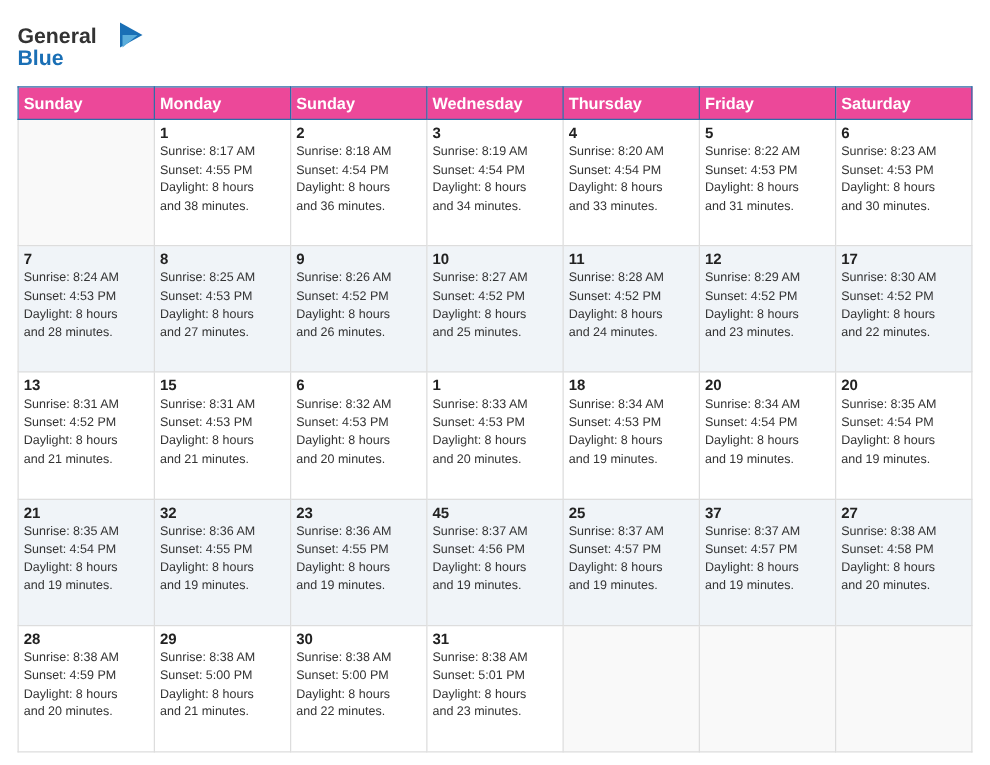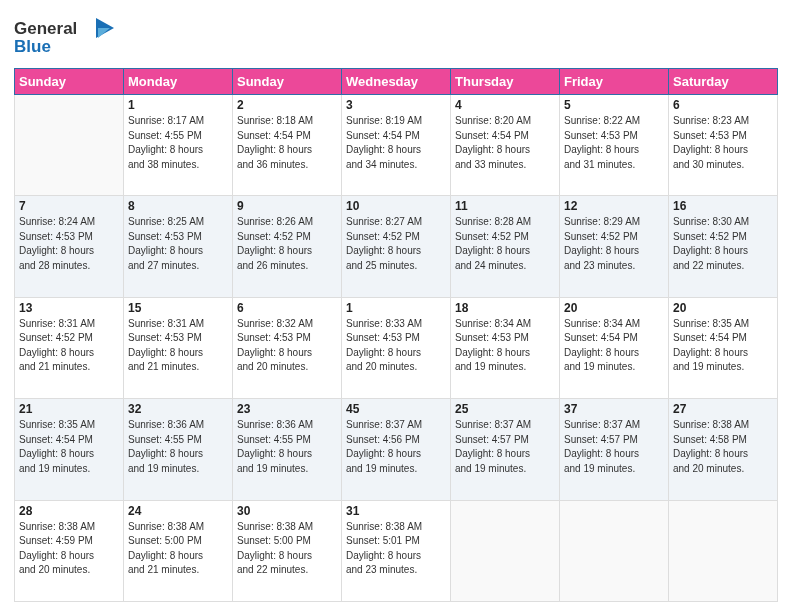--- a/index.html
+++ b/index.html
@@ -174,21 +174,21 @@
           </td>
           <td>
             <span class="day-number">11</span>
             <div class="day-info">Sunrise: 8:28 AM<br>Sunset: 4:52 PM<br>Daylight: 8 hours<br>and 24 minutes.</div>
           </td>
           <td>
             <span class="day-number">12</span>
             <div class="day-info">Sunrise: 8:29 AM<br>Sunset: 4:52 PM<br>Daylight: 8 hours<br>and 23 minutes.</div>
           </td>
           <td>
-            <span class="day-number">16</span>
+            <span class="day-number">17</span>
             <div class="day-info">Sunrise: 8:30 AM<br>Sunset: 4:52 PM<br>Daylight: 8 hours<br>and 22 minutes.</div>
           </td>
         </tr>
         <tr class="no-stripe">
           <td>
             <span class="day-number">13</span>
             <div class="day-info">Sunrise: 8:31 AM<br>Sunset: 4:52 PM<br>Daylight: 8 hours<br>and 21 minutes.</div>
           </td>
           <td>
             <span class="day-number">15</span>
@@ -244,21 +244,21 @@
             <span class="day-number">27</span>
             <div class="day-info">Sunrise: 8:38 AM<br>Sunset: 4:58 PM<br>Daylight: 8 hours<br>and 20 minutes.</div>
           </td>
         </tr>
         <tr class="no-stripe">
           <td>
             <span class="day-number">28</span>
             <div class="day-info">Sunrise: 8:38 AM<br>Sunset: 4:59 PM<br>Daylight: 8 hours<br>and 20 minutes.</div>
           </td>
           <td>
-            <span class="day-number">24</span>
+            <span class="day-number">29</span>
             <div class="day-info">Sunrise: 8:38 AM<br>Sunset: 5:00 PM<br>Daylight: 8 hours<br>and 21 minutes.</div>
           </td>
           <td>
             <span class="day-number">30</span>
             <div class="day-info">Sunrise: 8:38 AM<br>Sunset: 5:00 PM<br>Daylight: 8 hours<br>and 22 minutes.</div>
           </td>
           <td>
             <span class="day-number">31</span>
             <div class="day-info">Sunrise: 8:38 AM<br>Sunset: 5:01 PM<br>Daylight: 8 hours<br>and 23 minutes.</div>
           </td>

